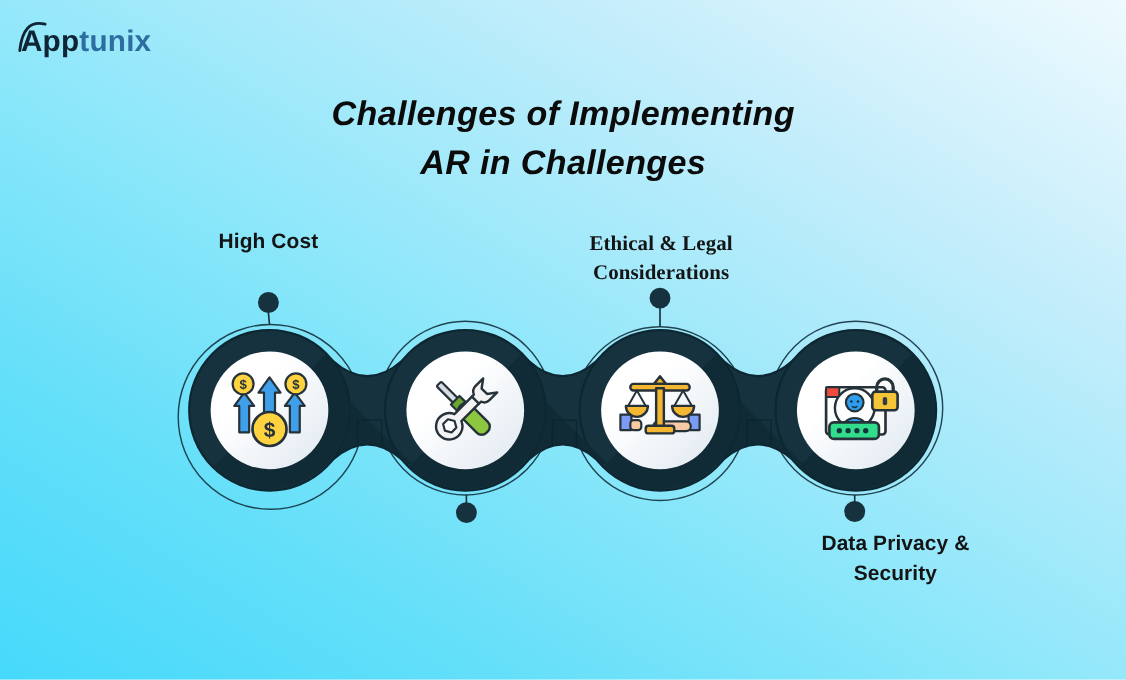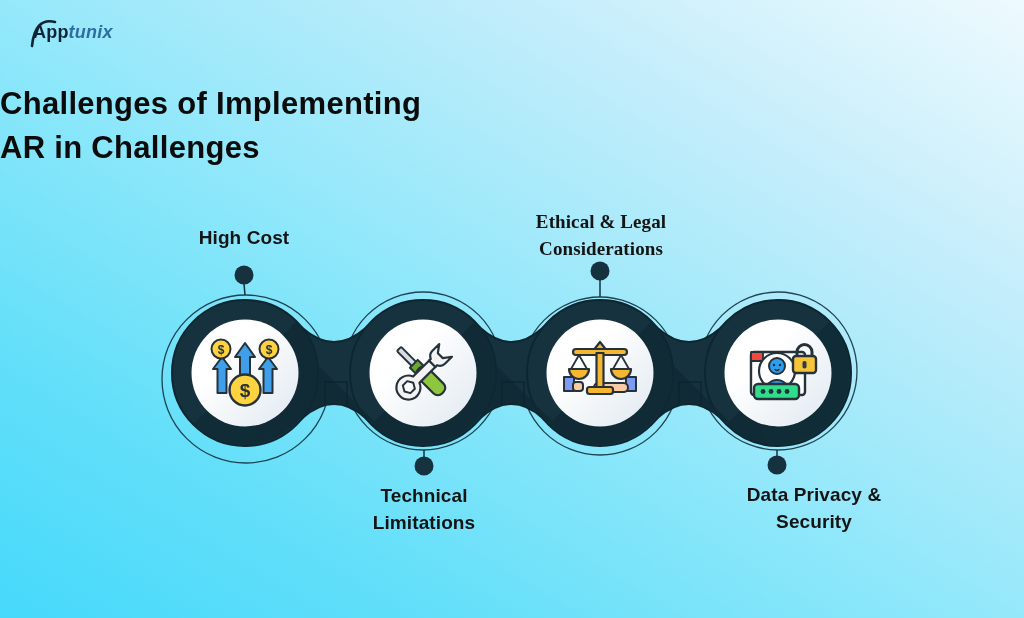--- a/index.html
+++ b/index.html
@@ -9,52 +9,53 @@
   .stage {
     position: relative;
     width: 1024px; height: 618px;
     background: linear-gradient(to top right,
       #46d9fb 0%, #63dff9 22%, #8ce7fa 45%, #c3edfb 75%, #eefafe 100%);
     overflow: hidden;
   }
 
   
   .logo {
-    position: absolute; top: 22px; left: 33px;
+    position: absolute; top: 22px; left: 19px;
     display: flex; align-items: center;
-    font-size: 18px; font-weight: bold; letter-spacing: 0.2px;
+    font-size: 27px; font-weight: bold; letter-spacing: 0.2px;
   }
   .logo .a-wrap { position: relative; display: inline-block; }
   .logo .arc {
     position: absolute; left: -5px; top: -10px; width: 34px; height: 38px;
     pointer-events: none;
   }
   .logo .primary   { color: #0f2535; }
-  .logo .secondary { color: #2d6d9f; font-style: italic; }
+  .logo .secondary { color: #2d6d9f; }
 
   
   .title {
     position: absolute; top: 82px; left: 0; width: 1024px;
-    text-align: left; color: #0b0b0b;
+    text-align: center; color: #0b0b0b;
     font-size: 31px; line-height: 44px; font-weight: 800;
     letter-spacing: 0.3px;
+    font-style: italic;
   }
 
   
   .chain { position: absolute; left: 0; top: 0; width: 1024px; height: 618px; }
 
   
   .node-label {
     position: absolute;
     text-align: center;
     color: #141414;
     font-size: 19px; line-height: 27px; font-weight: 600;
     letter-spacing: 0.1px;
   }
-  .label-1 { left: 144px; top: 224px; width: 200px; }
+  .label-1 { left: 144px; top: 206px; width: 200px; }
   .label-2 { left: 359px; top: 482px; width: 130px; }
   .label-3 { left: 501px; top: 208px; width: 200px; font-family: Liberation Serif, serif; }
   .label-4 { left: 729px; top: 481px; width: 170px; }
 </style>
 </head>
 <body>
 
 <div class="stage">
 
   <div class="logo">
@@ -212,17 +213,16 @@
       <g fill="#14323e">
         <circle cx="-15" cy="18.5" r="2.4"></circle>
         <circle cx="-7" cy="18.5" r="2.4"></circle>
         <circle cx="1" cy="18.5" r="2.4"></circle>
         <circle cx="9" cy="18.5" r="2.4"></circle>
       </g>
     </g>
   </svg>
 
   <div class="node-label label-1">High Cost</div>
-  <div class="node-label label-2">Technical Limitations</div>
   <div class="node-label label-3">Ethical &amp; Legal Considerations</div>
   <div class="node-label label-4">Data Privacy &amp; Security</div>
 
 </div>
 
 </body></html>

